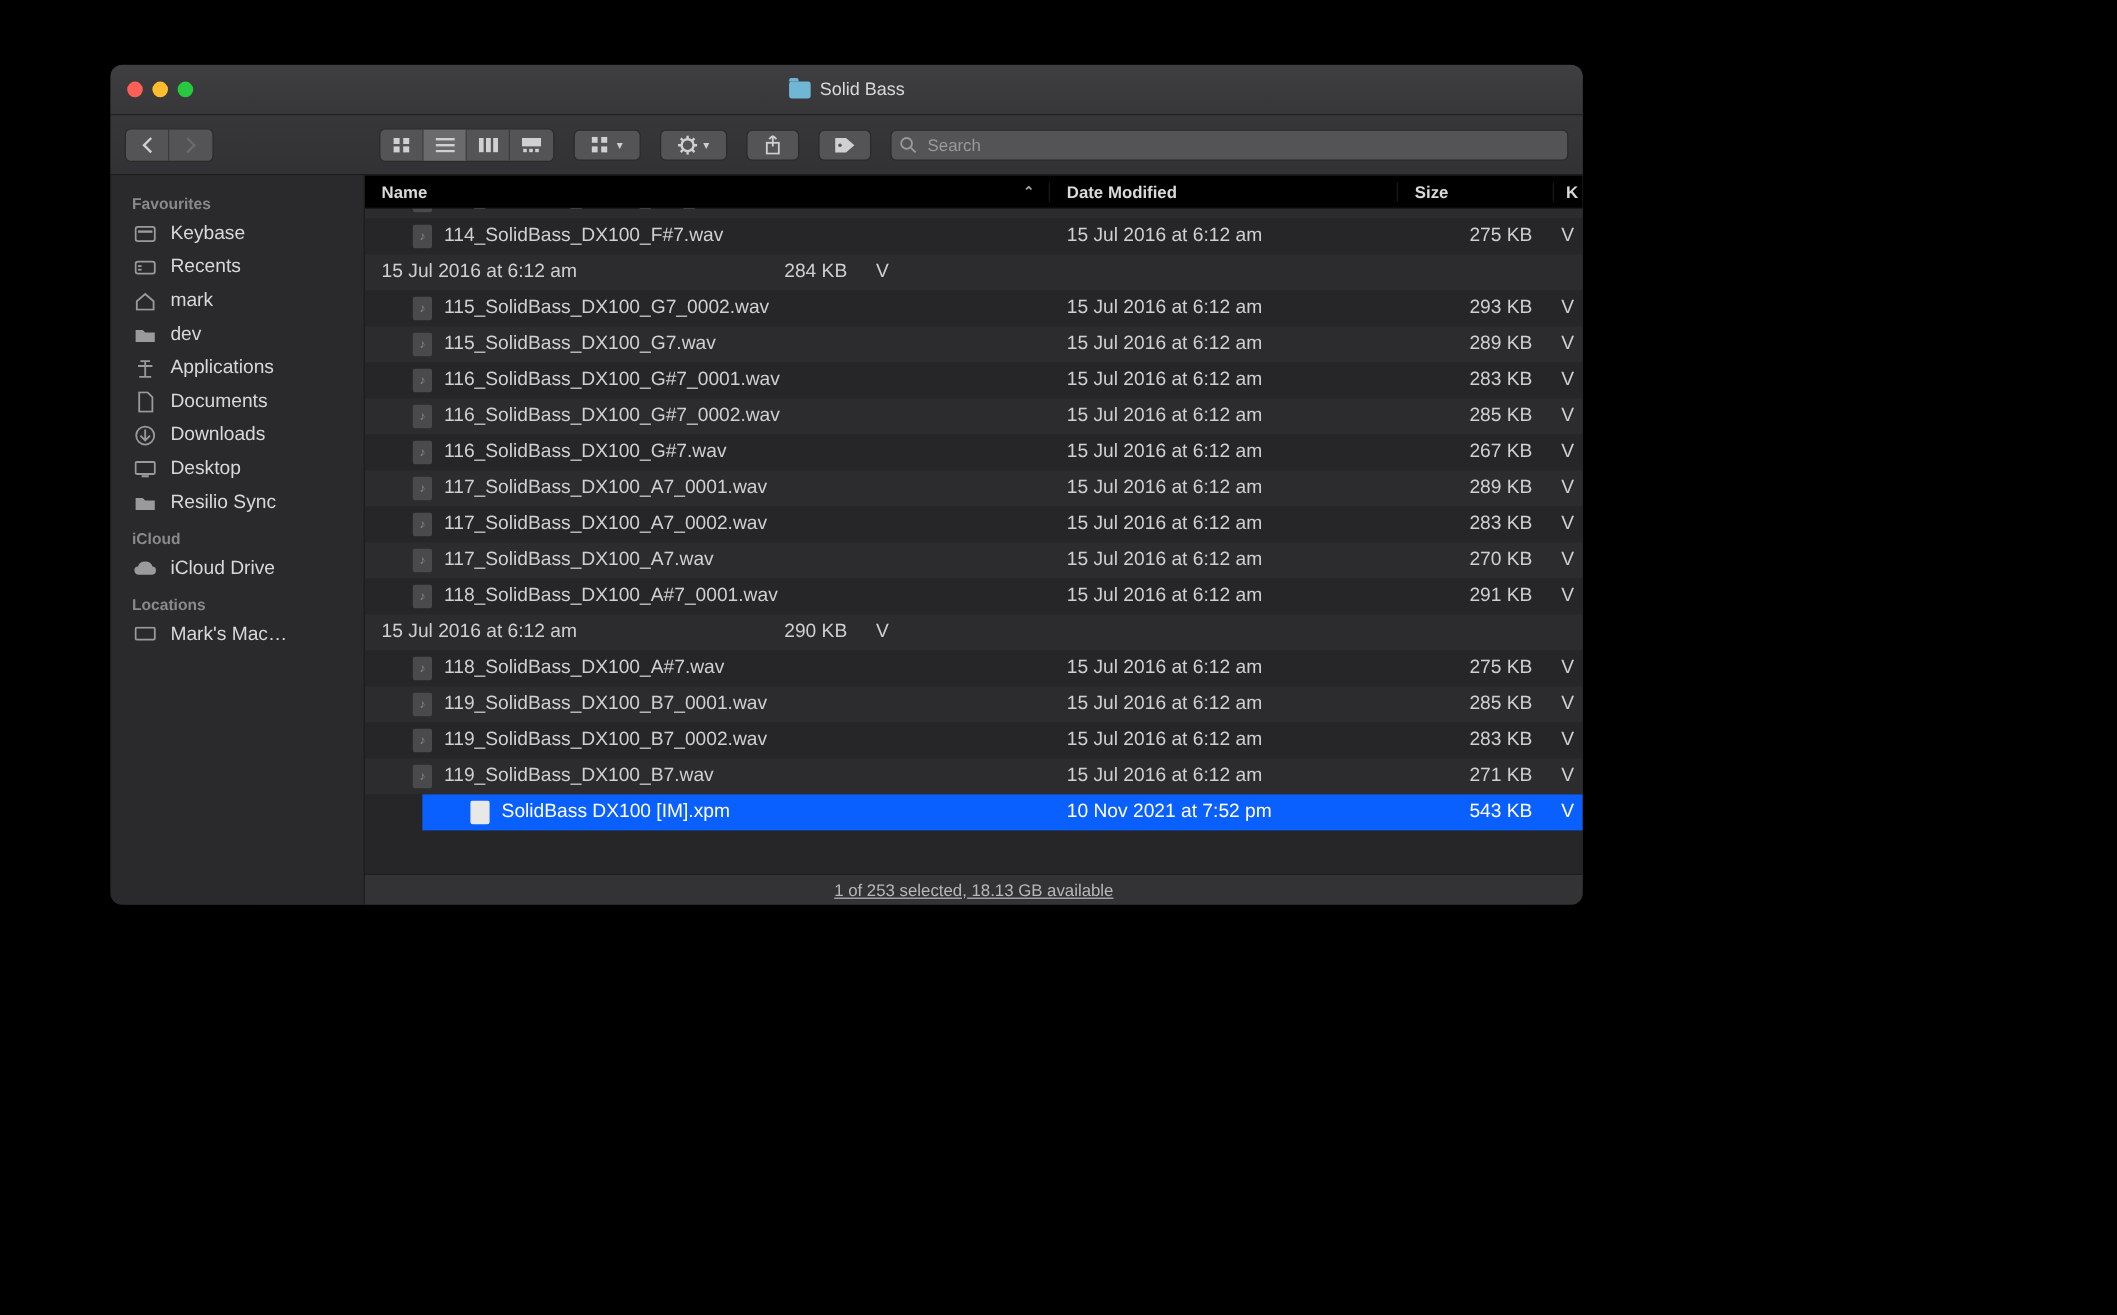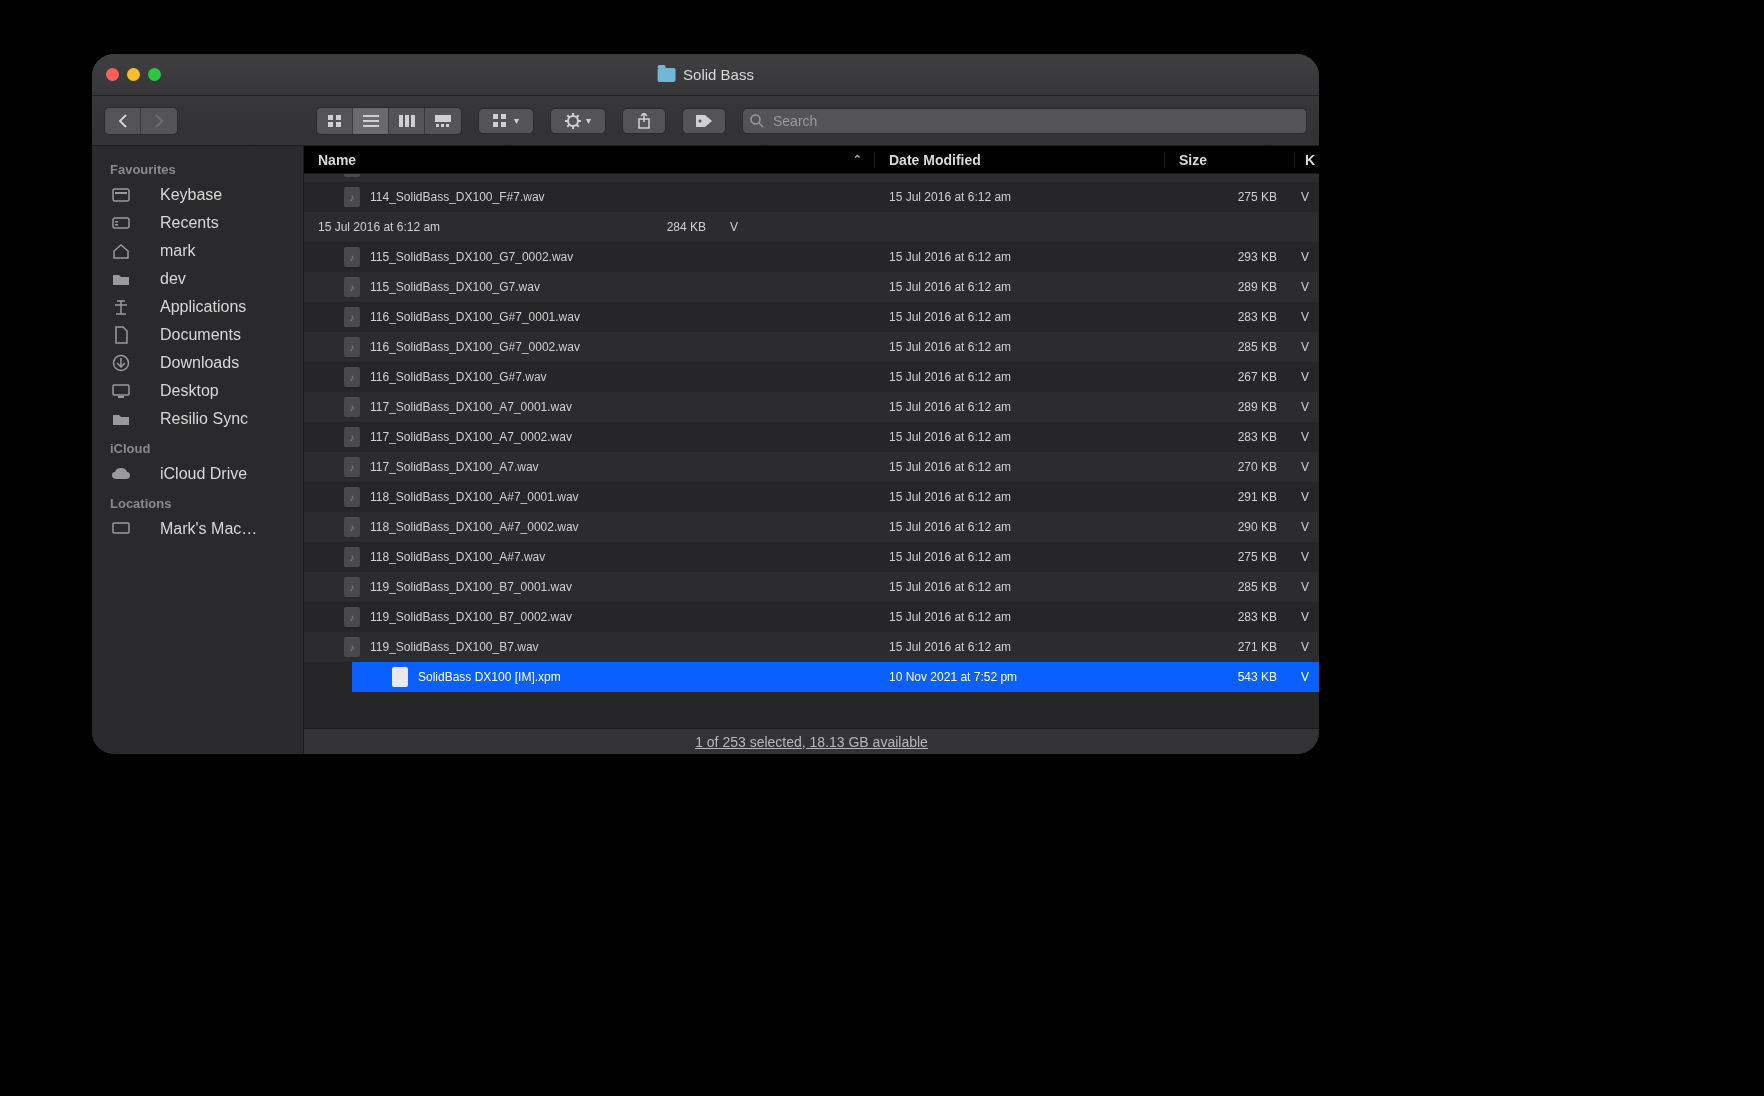--- a/index.html
+++ b/index.html
@@ -5,21 +5,21 @@
 * { margin: 0; padding: 0; box-sizing: border-box; font-family: -apple-system, BlinkMacSystemFont, "Helvetica Neue", sans-serif; }
 body { background: #000; width: 1764px; height: 1096px; position: relative; }
 
 .window {
   position: absolute;
   left: 92px;
   top: 54px;
   width: 1227px;
   height: 700px;
   background: #2a2a2c;
-  border-radius: 22px;
+  border-radius: 10px;
   overflow: hidden;
   display: flex;
   flex-direction: column;
   box-shadow: 0 20px 60px rgba(0,0,0,0.5);
 }
 
 
 .titlebar {
   height: 42px;
   background: linear-gradient(#3f3f41, #373739);
@@ -55,33 +55,33 @@
 .toolbtn { min-width: 44px; height: 26px; background: #545456; border: 1px solid #2a2a2a; border-radius: 5px; display: flex; align-items: center; justify-content: center; gap: 5px; color: #d0d0d0; }
 .search-wrap { flex: 1; position: relative; }
 .search { width: 100%; height: 26px; background: #545456; border: 1px solid #2a2a2a; border-radius: 5px; padding: 0 10px 0 30px; color: #ccc; font-size: 14px; outline: none; }
 .search::placeholder { color: #9a9a9a; }
 .search-icon { position: absolute; left: 8px; top: 50%; transform: translateY(-50%); color: #9a9a9a; }
 
 
 .body { flex: 1; display: flex; overflow: hidden; }
 .sidebar { width: 212px; background: #2a2a2c; overflow: hidden; padding-top: 8px; border-right: 1px solid #1c1c1c; }
 .sb-header { font-size: 13px; color: #8a8a8c; padding: 8px 18px 4px; font-weight: 700; }
-.sb-item { display: flex; align-items: center; gap: 28px; padding: 5px 18px; color: #d8d8d8; font-size: 16px; }
+.sb-item { display: flex; align-items: center; gap: 10px; padding: 5px 18px; color: #d8d8d8; font-size: 16px; }
 .sb-icon { width: 22px; display: flex; align-items: center; justify-content: center; color: #9a9a9c; }
 
 .main { flex: 1; display: flex; flex-direction: column; background: #262628; overflow: hidden; }
 .col-headers { height: 28px; display: flex; align-items: center; background: #000000; border-bottom: 1px solid #1a1a1a; color: #dadada; font-size: 14px; font-weight: 600; }
 .col-name { flex: 1; padding-left: 14px; display: flex; align-items: center; justify-content: space-between; padding-right: 12px; border-right: 1px solid #1a1a1a; }
 .col-date { width: 290px; padding-left: 14px; border-right: 1px solid #1a1a1a; }
 .col-size { width: 130px; padding-left: 14px; text-align: left; border-right: 1px solid #1a1a1a; }
 .col-kind { width: 24px; padding-left: 10px; }
 
 .filelist { flex: 1; overflow: hidden; position: relative; }
 .file-rows { position: absolute; left: 0; right: 0; top: -22px; }
-.row { height: 30px; display: flex; align-items: center; color: #d0d0d0; font-size: 12px; }
+.row { height: 30px; display: flex; align-items: center; color: #d0d0d0; font-size: 16px; }
 .row.alt { background: #2c2c2e; }
 .row.sel { background: #0a5fff; color: #fff; margin-left: 48px; }
 .cell-name { flex: 1; display: flex; align-items: center; gap: 10px; padding-left: 40px; overflow: hidden; white-space: nowrap; }
 .cell-date { width: 290px; padding-left: 14px; }
 .cell-size { width: 130px; text-align: right; padding-right: 18px; }
 .cell-kind { width: 24px; padding-left: 6px; }
 .file-icon { width: 16px; height: 20px; background: #4a4a4c; border-radius: 2px; display: flex; align-items: center; justify-content: center; flex-shrink: 0; position: relative; }
 .file-icon.doc { background: #e8e8e8; }
 .file-icon::after { content: '♪'; font-size: 10px; color: #888; }
 .file-icon.doc::after { content: ''; }
@@ -410,24 +410,20 @@
             <div class="row">
               <div class="cell-name">
        <span class="file-icon"></span>
        <span>118_SolidBass_DX100_A#7_0001.wav</span>
      </div>
      <div class="cell-date">15 Jul 2016 at 6:12 am</div>
      <div class="cell-size">291 KB</div>
      <div class="cell-kind">V</div>
             </div>
             <div class="row alt">
-              <div class="cell-name">
-       <span class="file-icon"></span>
-       <span>118_SolidBass_DX100_A#7_0002.wav</span>
-     </div>
      <div class="cell-date">15 Jul 2016 at 6:12 am</div>
      <div class="cell-size">290 KB</div>
      <div class="cell-kind">V</div>
             </div>
             <div class="row">
               <div class="cell-name">
        <span class="file-icon"></span>
        <span>118_SolidBass_DX100_A#7.wav</span>
      </div>
      <div class="cell-date">15 Jul 2016 at 6:12 am</div>

